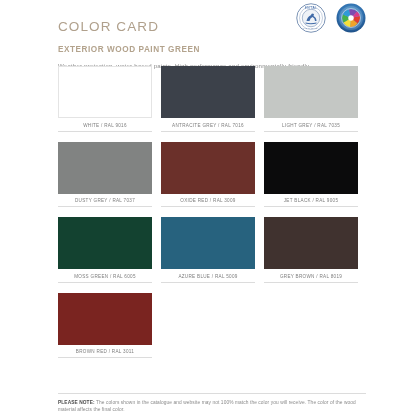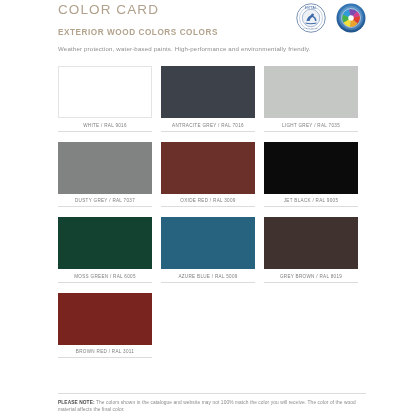--- a/index.html
+++ b/index.html
@@ -22,21 +22,21 @@
     box-sizing: border-box;
     padding: 0;
     position: relative;
     background: #ffffff;
   }
 
   
   .header {
     position: absolute;
     left: 58px;
-    top: 2px;
+    top: 19px;
     right: 50px;
     height: 52px;
   }
   .title {
     font-size: 13.5px;
     letter-spacing: 1.1px;
     color: #b0a08c;
     font-weight: 400;
     margin: 0;
     line-height: 16px;
@@ -142,21 +142,21 @@
     color: #4a4a4a;
   }
 </style>
 </head>
 <body>
 
 <div class="page">
 
   <div class="header">
     <h1 class="title">COLOR CARD</h1>
-    <h2 class="subtitle">EXTERIOR WOOD COLORS COLORS</h2>
+    <h2 class="subtitle">EXTERIOR WOOD PAINT GREEN</h2>
     <p class="tagline">Weather protection, water-based paints. High-performance and environmentally friendly.</p>
   </div>
 
   <div class="logos">
     <div class="logo">
       <svg width="30" height="30" viewBox="0 0 60 60" aria-hidden="true">
         <circle cx="30" cy="30" r="28.5" fill="#ffffff" stroke="#7b93b5" stroke-width="2"></circle>
         <circle cx="30" cy="30" r="23" fill="#ffffff" stroke="#9fb2cc" stroke-width="1.2"></circle>
         <circle cx="30" cy="30" r="17.5" fill="#eef2f7" stroke="#5b79a5" stroke-width="1"></circle>
         <g fill="#3f6aa8">

